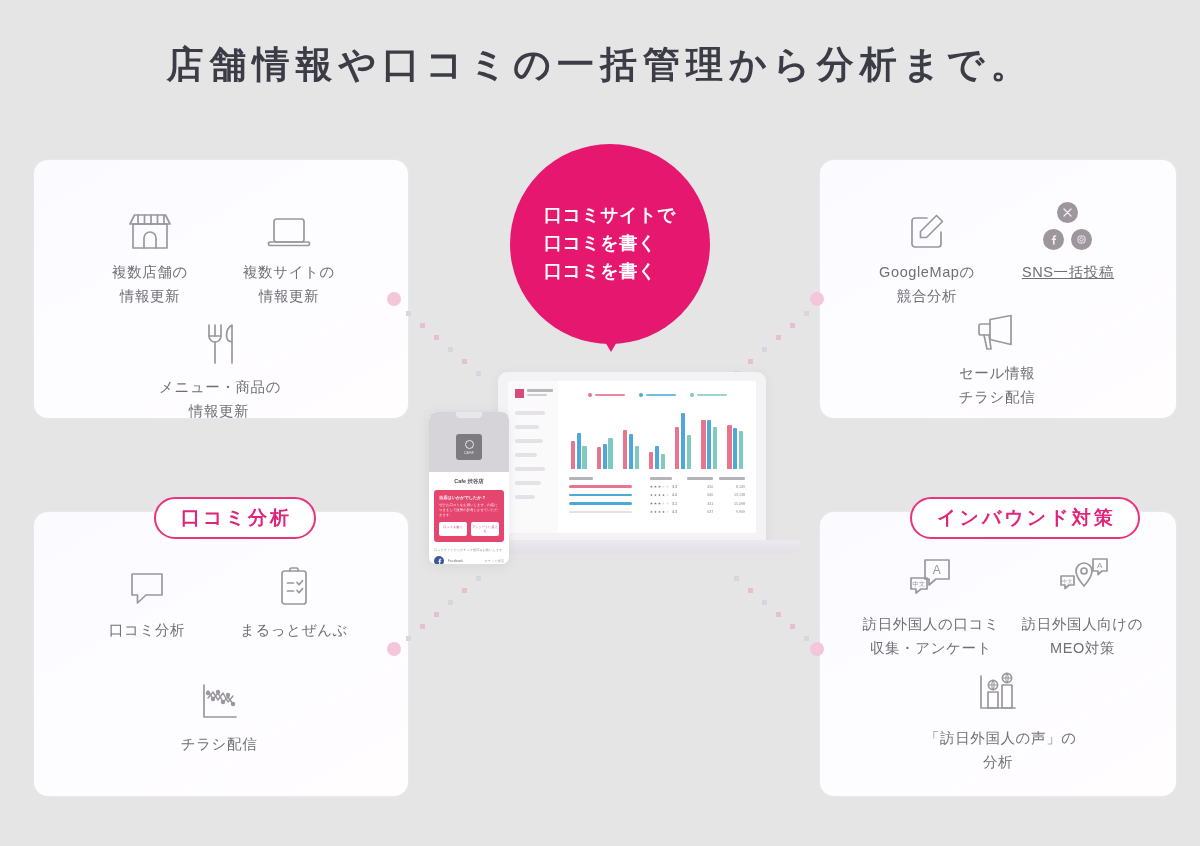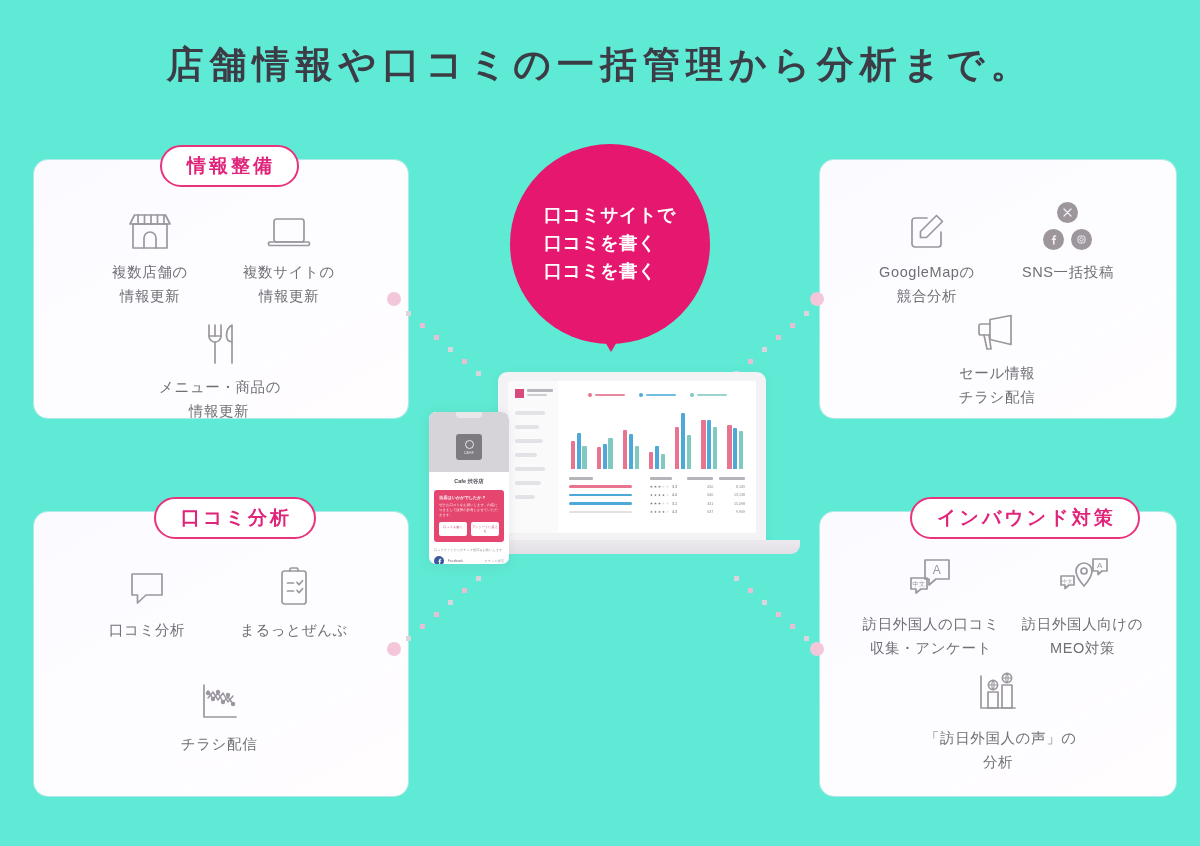--- a/index.html
+++ b/index.html
@@ -2,21 +2,21 @@
 <html lang="ja"><head>
 <meta charset="utf-8">
 <style>
   * { box-sizing: border-box; margin: 0; padding: 0; }
   html, body {
     width: 1200px; height: 846px;
     background: #ffffff;
     font-family: "Liberation Sans", "DejaVu Sans", sans-serif;
     overflow: hidden;
   }
-  #stage { position: relative; width: 1200px; height: 846px; background: #5eead4; }
+  #stage { position: relative; width: 1200px; height: 846px; background: #e5e5e5; }
 
   
   .page-title {
     position: absolute; top: 40px; left: 0; width: 1200px;
     text-align: center;
     font-size: 37px; font-weight: bold; color: #3c3c46;
     letter-spacing: 6px;
     white-space: nowrap;
   }
 
@@ -202,21 +202,20 @@
 
 <div id="stage">
 
   <div class="page-title">店舗情報や口コミの一括管理から分析まで。</div>
 
   <div class="quad quad-tl"></div>
   <div class="quad quad-tr"></div>
   <div class="quad quad-bl"></div>
   <div class="quad quad-br"></div>
 
-  <div class="pill pill-tl">情報整備</div>
   <div class="pill pill-bl">口コミ分析</div>
   <div class="pill pill-br">インバウンド対策</div>
 
   <div class="feat" style="left:90px; top:200px; width:120px;">
     <div class="ico">
       <svg class="lineicon" width="46" height="42" viewBox="0 0 46 42">
         <path d="M6 14h34v24H6z"></path>
         <path d="M3 14l4.5-9h31L43 14z"></path>
         <path d="M11 5v9M17.5 5v9M24 5v9M30.5 5v9M37 5v9"></path>
         <path d="M17 38V28a6 6 0 0 1 12 0v10"></path>
@@ -255,21 +254,21 @@
     <div class="ico">
       <svg class="lineicon" width="42" height="42" viewBox="0 0 42 42">
         <path d="M35 22v12a3 3 0 0 1-3 3H9a3 3 0 0 1-3-3V11a3 3 0 0 1 3-3h12"></path>
         <path d="M30.5 5.5l6 6-16 16H14.5v-6z"></path>
       </svg>
     </div>
     <span class="lbl">GoogleMapの</span>
     <span class="lbl">競合分析</span>
   </div>
 
-  <div class="feat" style="left:1008px; top:200px; width:120px;">
+  <div class="feat" style="left:1008px; top:200px; width:120px;text-decoration:underline;">
     <div class="ico">
       <div class="social-cluster">
         <span class="sbadge x">
           <svg width="11" height="11" viewBox="0 0 11 11">
             <path d="M2 2l7 7M9 2l-7 7" stroke="#f0eef1" stroke-width="1.3" fill="none" stroke-linecap="round"></path>
           </svg>
         </span>
         <span class="sbadge fb">
           <svg width="11" height="11" viewBox="0 0 11 11">
             <path d="M6.6 10.5V6h1.3l.25-1.6H6.6V3.5c0-.5.15-.8.85-.8h.75V1.3C8 1.27 7.5 1.2 6.95 1.2c-1.2 0-2 .72-2 2.05V4.4H3.7V6h1.25v4.5z" fill="#f0eef1"></path>

